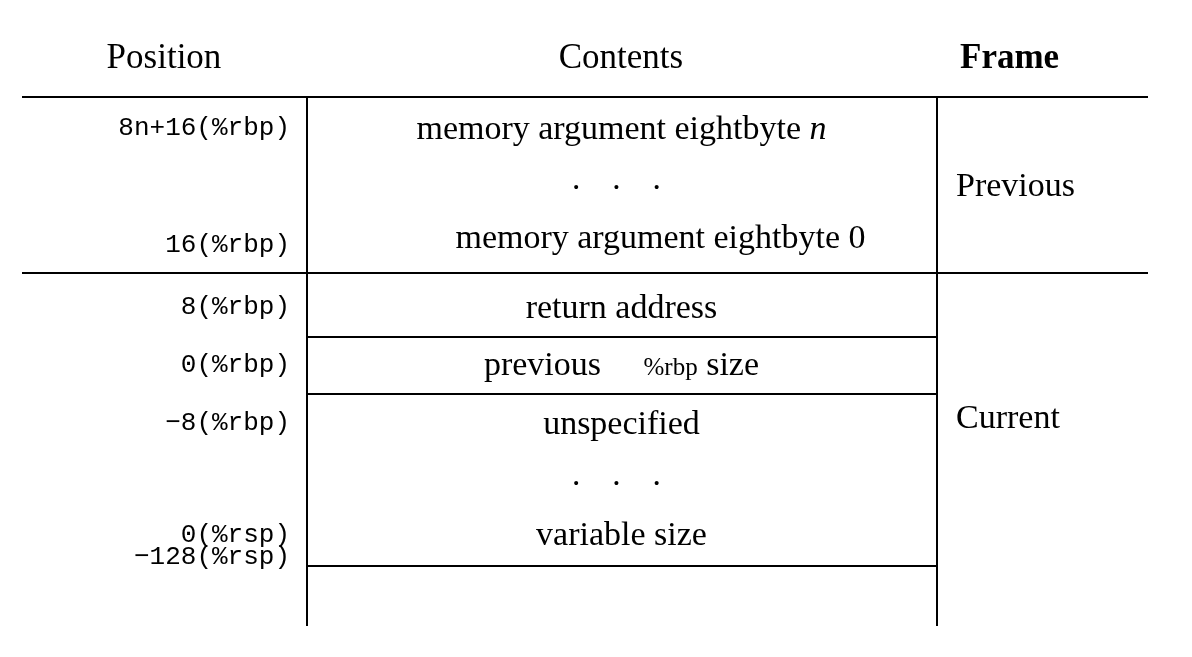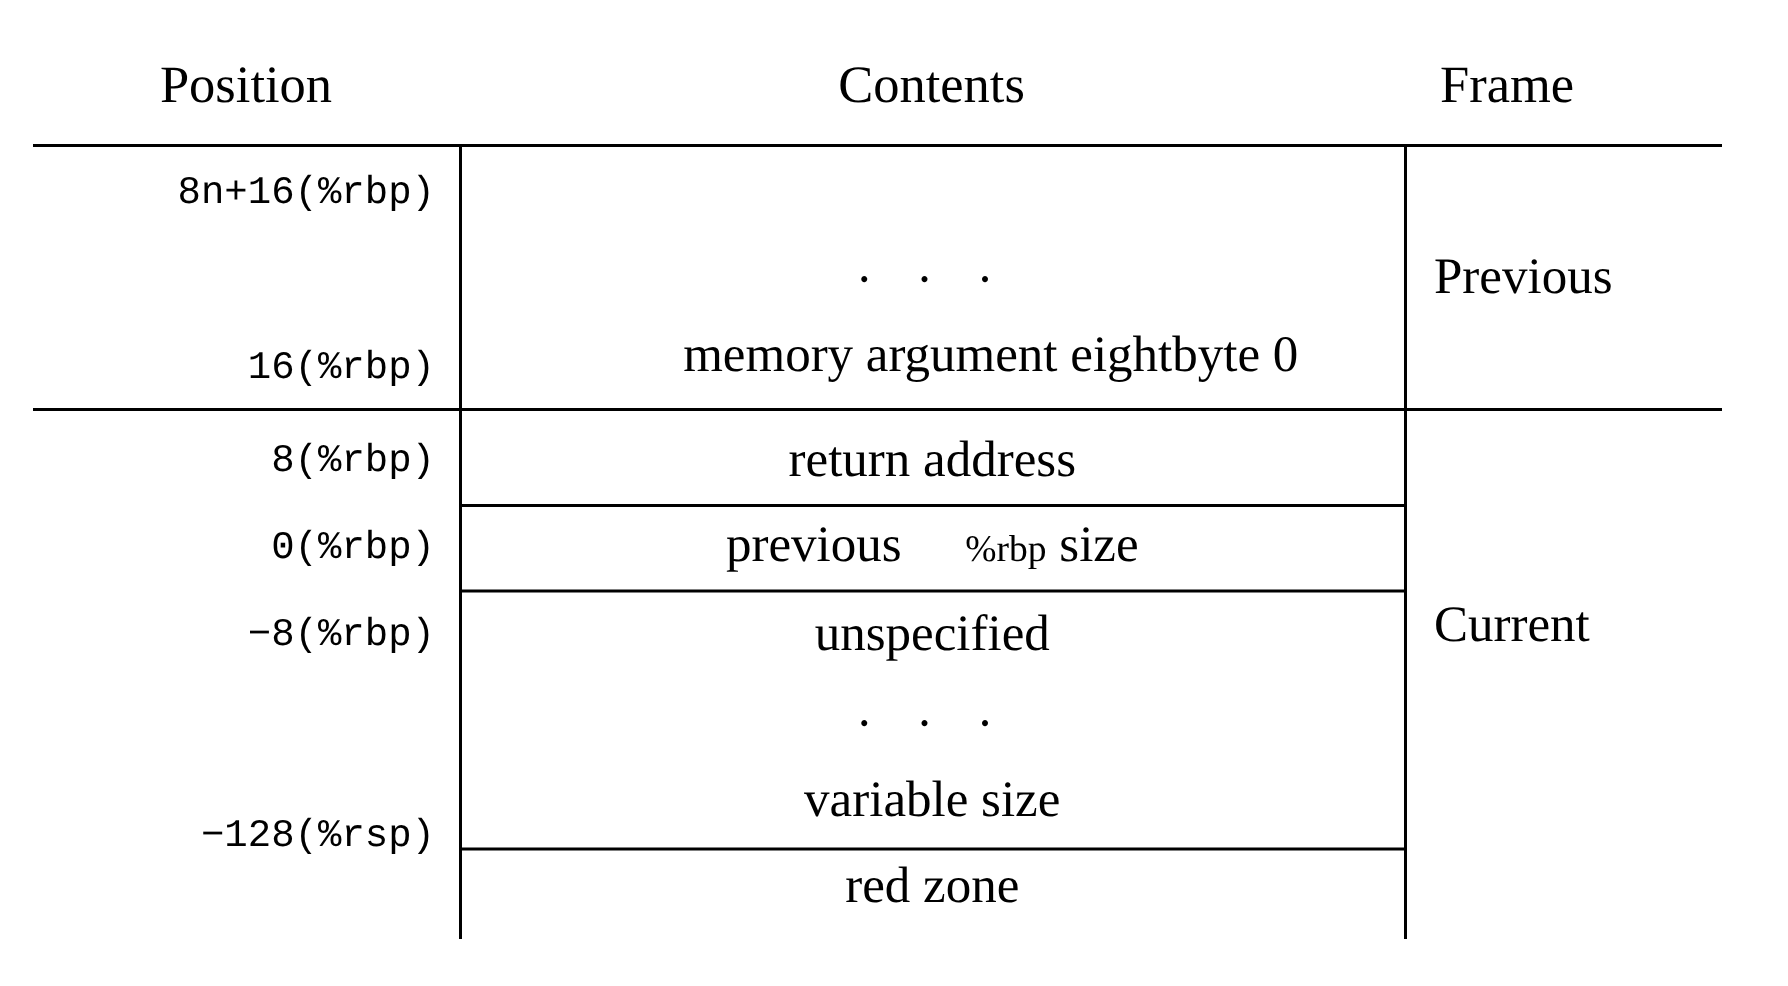--- a/index.html
+++ b/index.html
@@ -37,21 +37,21 @@
   .hdr {
     position: absolute;
     top: 0;
     font-size: 35px;
     line-height: 62px;
     white-space: nowrap;
   }
 
   .hdr-position { left: 0px;   width: 284px; text-align: center; }
   .hdr-contents { left: 284px; width: 630px; text-align: center; }
-  .hdr-frame    { left: 938px; width: 210px; text-align: left; }
+  .hdr-frame    { left: 938px; width: 210px; text-align: left; font-weight: bold; }
 
   
   .rule {
     position: absolute;
     left: 22px;
     width: 1126px;
     height: 0;
     border-top: 2px solid #000000;
   }
   .rule-top     { top: 96px; }
@@ -176,23 +176,27 @@
   <div class="cell pos y-p-memn">8n+16(%rbp)</div>
 
   <div class="cell pos y-p-mem0">16(%rbp)</div>
 
   <div class="cell pos y-p-ret">8(%rbp)</div>
 
   <div class="cell pos y-p-rbp">0(%rbp)</div>
 
   <div class="cell pos y-p-unspec">−8(%rbp)</div>
 
+  <div class="cell pos y-p-varsz">0(%rsp)</div>
 
   <div class="cell pos y-p-red">−128(%rsp)</div>
 
+  <div class="cell cont y-c-memn">
+    <span>memory argument eightbyte </span><span class="mathvar">n</span>
+  </div>
 
   <div class="cell cont y-c-dots1">
     <span class="dots">· · ·</span>
   </div>
 
   <div class="cell cont y-c-mem0">
     <span>memory argument eightbyte </span><span>0</span>
   </div>
 
   <div class="cell cont y-c-ret">return address</div>
@@ -202,19 +206,18 @@
   </div>
 
   <div class="cell cont y-c-unspec">unspecified</div>
 
   <div class="cell cont y-c-dots2">
     <span class="dots">· · ·</span>
   </div>
 
   <div class="cell cont y-c-varsz">variable size</div>
 
-  <div class="cell cont y-c-red">red zone</div>
 
   <div class="cell frm y-f-prev">Previous</div>
 
   <div class="cell frm y-f-curr">Current</div>
 
 </div>
 
 </body></html>

